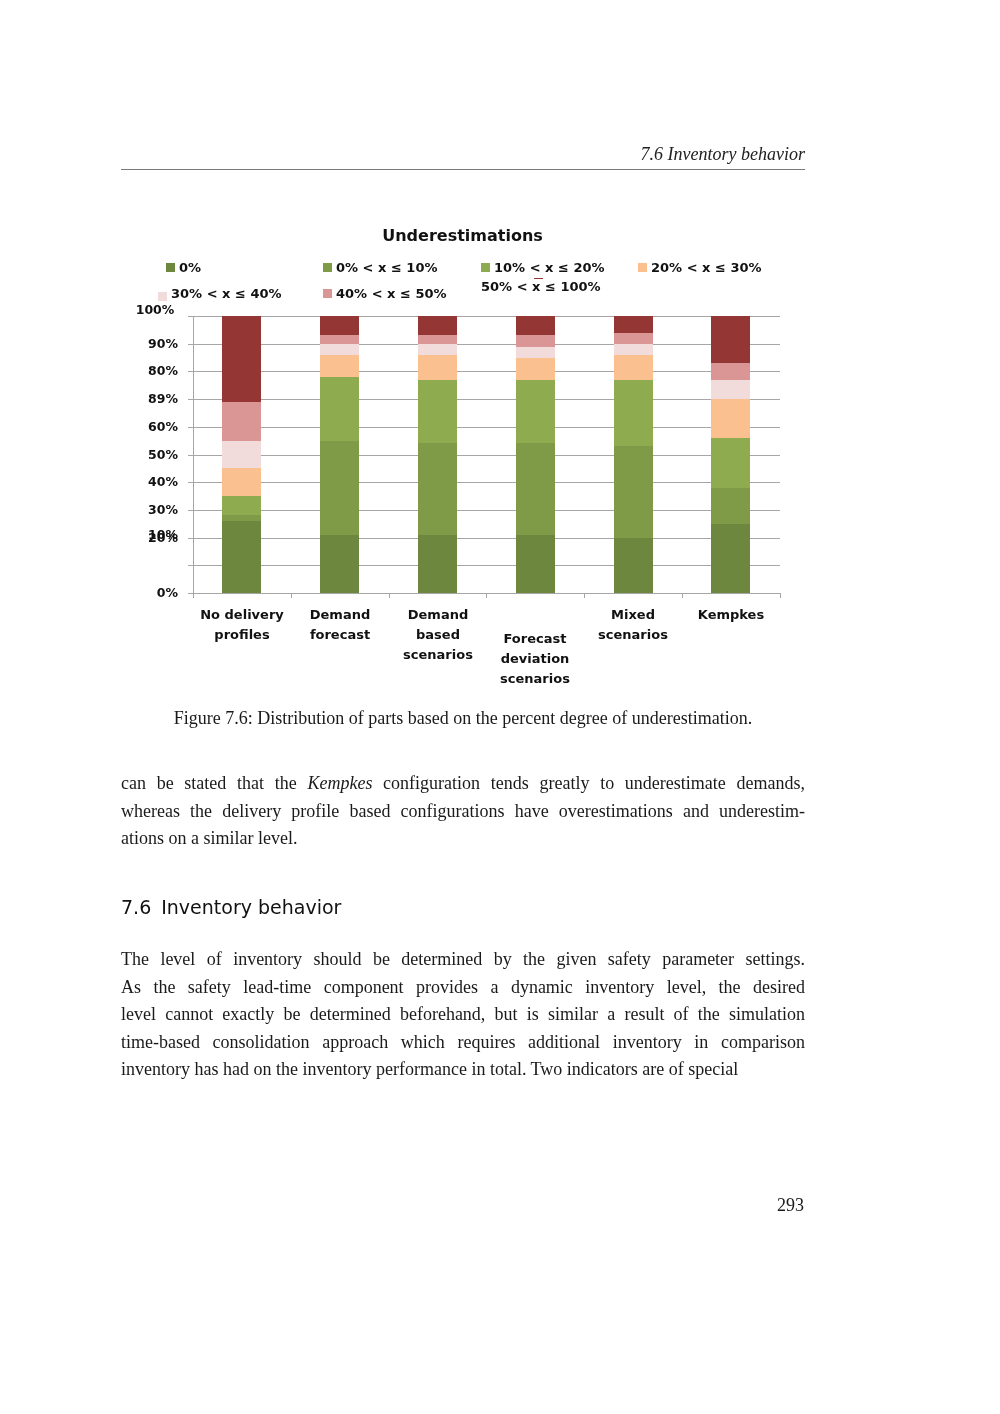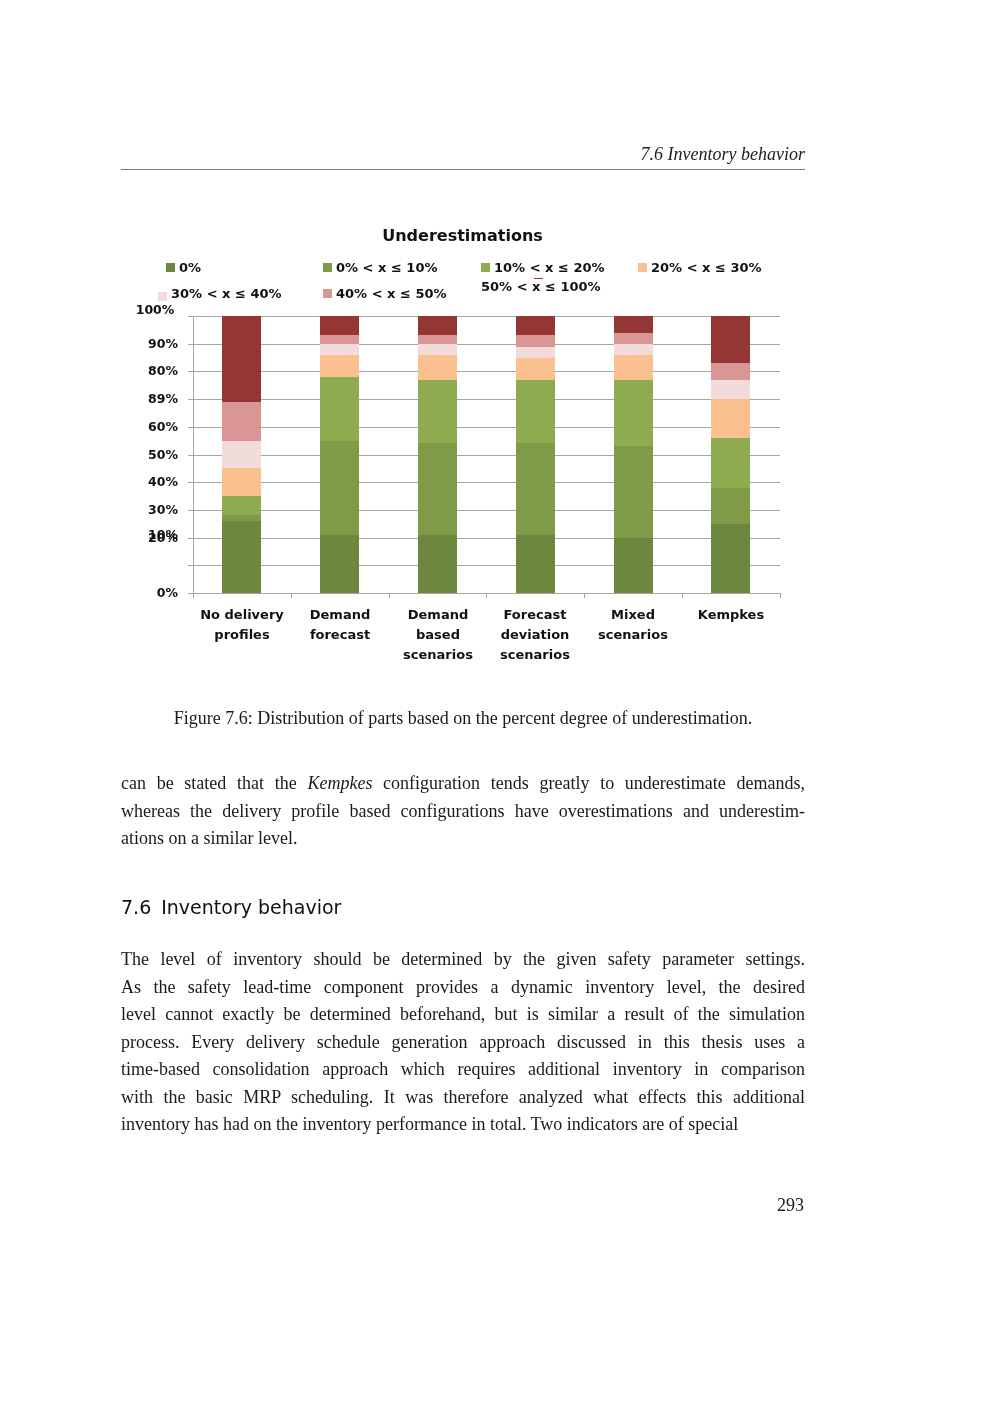--- a/index.html
+++ b/index.html
@@ -180,21 +180,21 @@
         <div>profiles</div>
       </div>
       <div class="xlabel" style="left: 290px;">
         <div>Demand forecast</div>
       </div>
       <div class="xlabel" style="left: 388px;">
         <div>Demand</div>
         <div>based</div>
         <div>scenarios</div>
       </div>
-      <div class="xlabel" style="left: 485px;">
+      <div class="xlabel" style="left: 485px; margin-top: 24px;">
         <div>Forecast</div>
         <div>deviation</div>
         <div>scenarios</div>
       </div>
       <div class="xlabel" style="left: 583px;">
         <div>Mixed</div>
         <div>scenarios</div>
       </div>
       <div class="xlabel" style="left: 681px;">
         <div>Kempkes</div>
@@ -211,19 +211,17 @@
   </div>
 
 <div class="section-heading">
   <span class="num">7.6</span><span>Inventory behavior</span>
 </div>
 
 <div class="para" style="top:946px;" id="para2">
     <span class="line">The level of inventory should be determined by the given safety parameter settings.</span>
     <span class="line">As the safety lead-time component provides a dynamic inventory level, the desired</span>
     <span class="line">level cannot exactly be determined beforehand, but is similar a result of the simulation</span>
-    <span class="line">process.  Every delivery schedule generation approach discussed in this thesis uses a</span>
     <span class="line">time-based consolidation approach which requires additional inventory in comparison</span>
-    <span class="line">with the basic MRP scheduling. It was therefore analyzed what effects this additional</span>
     <span class="line last">inventory has had on the inventory performance in total.  Two indicators are of special</span>
   </div>
 
 <div class="page-number">293</div>
 
 </body></html>

